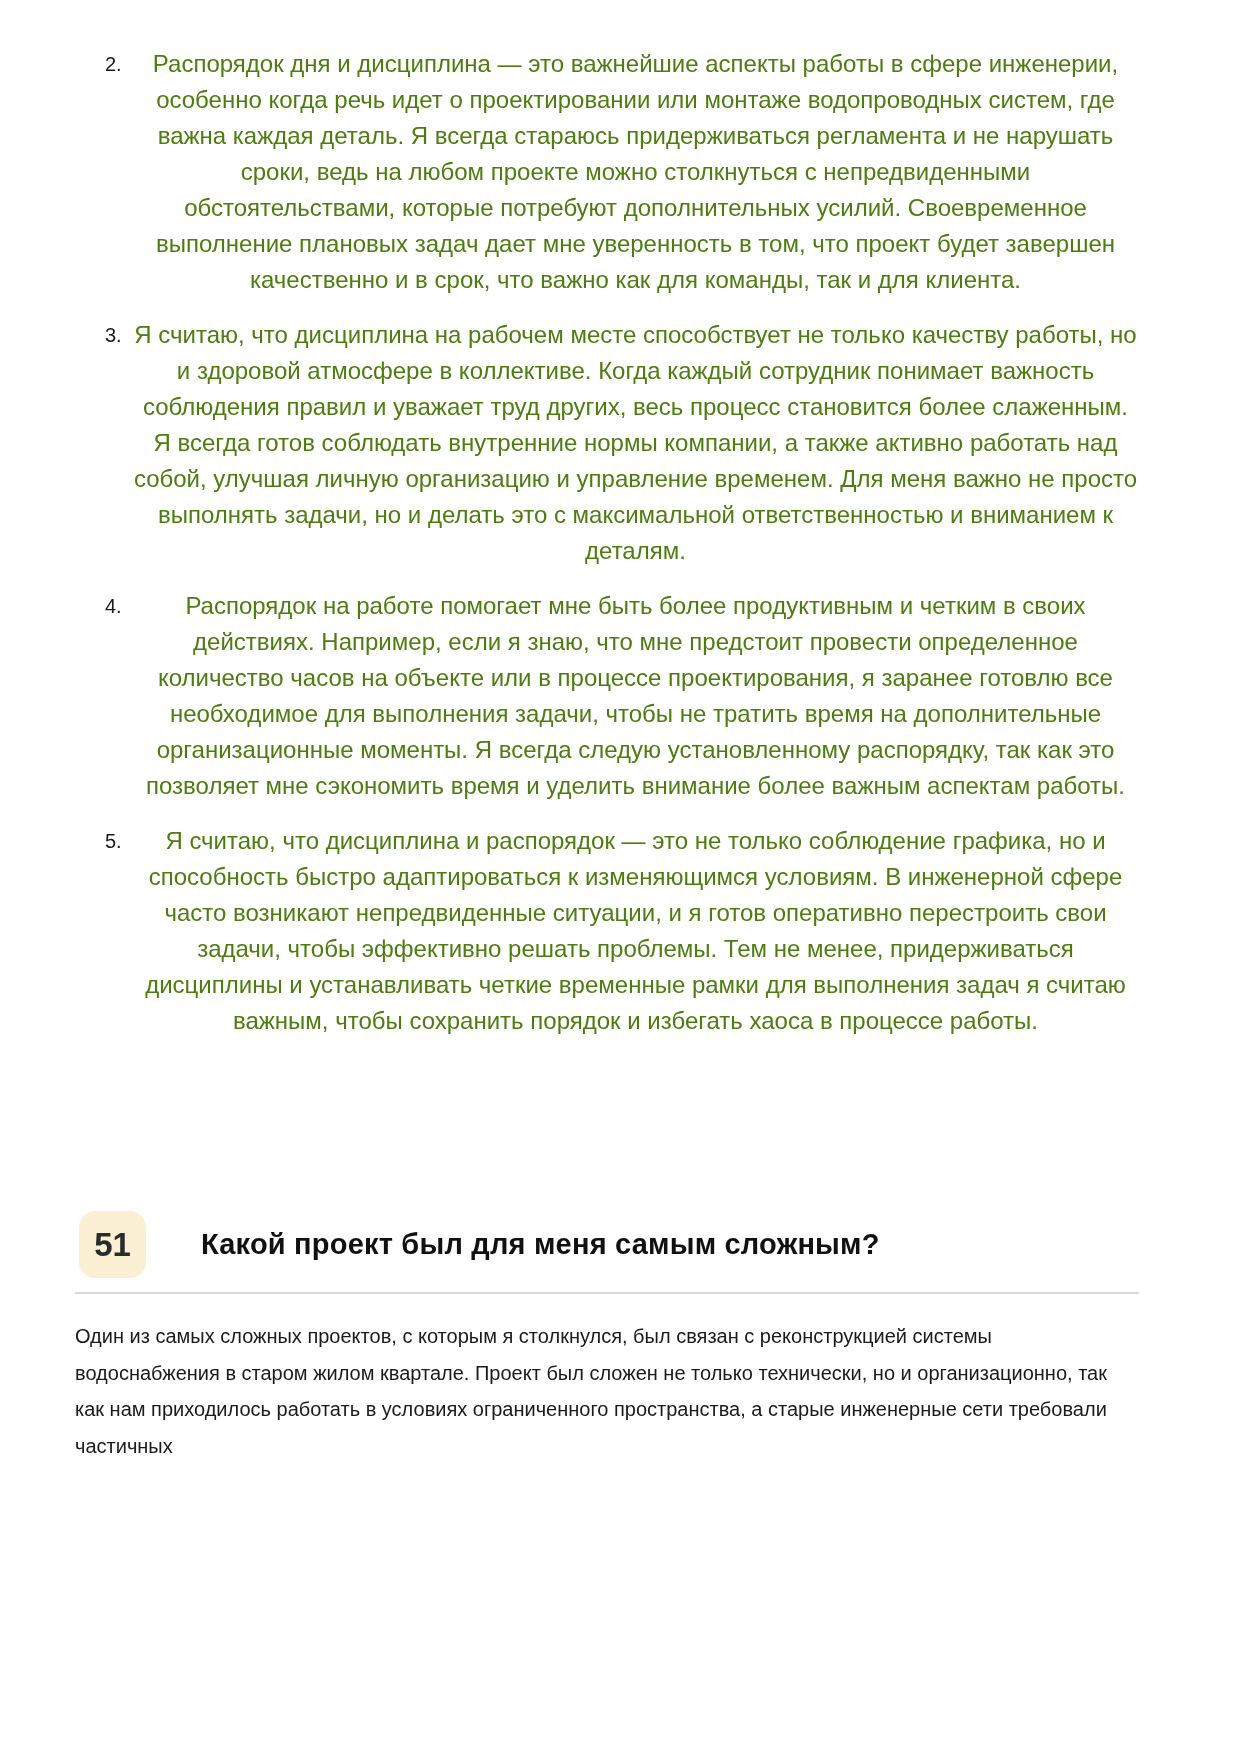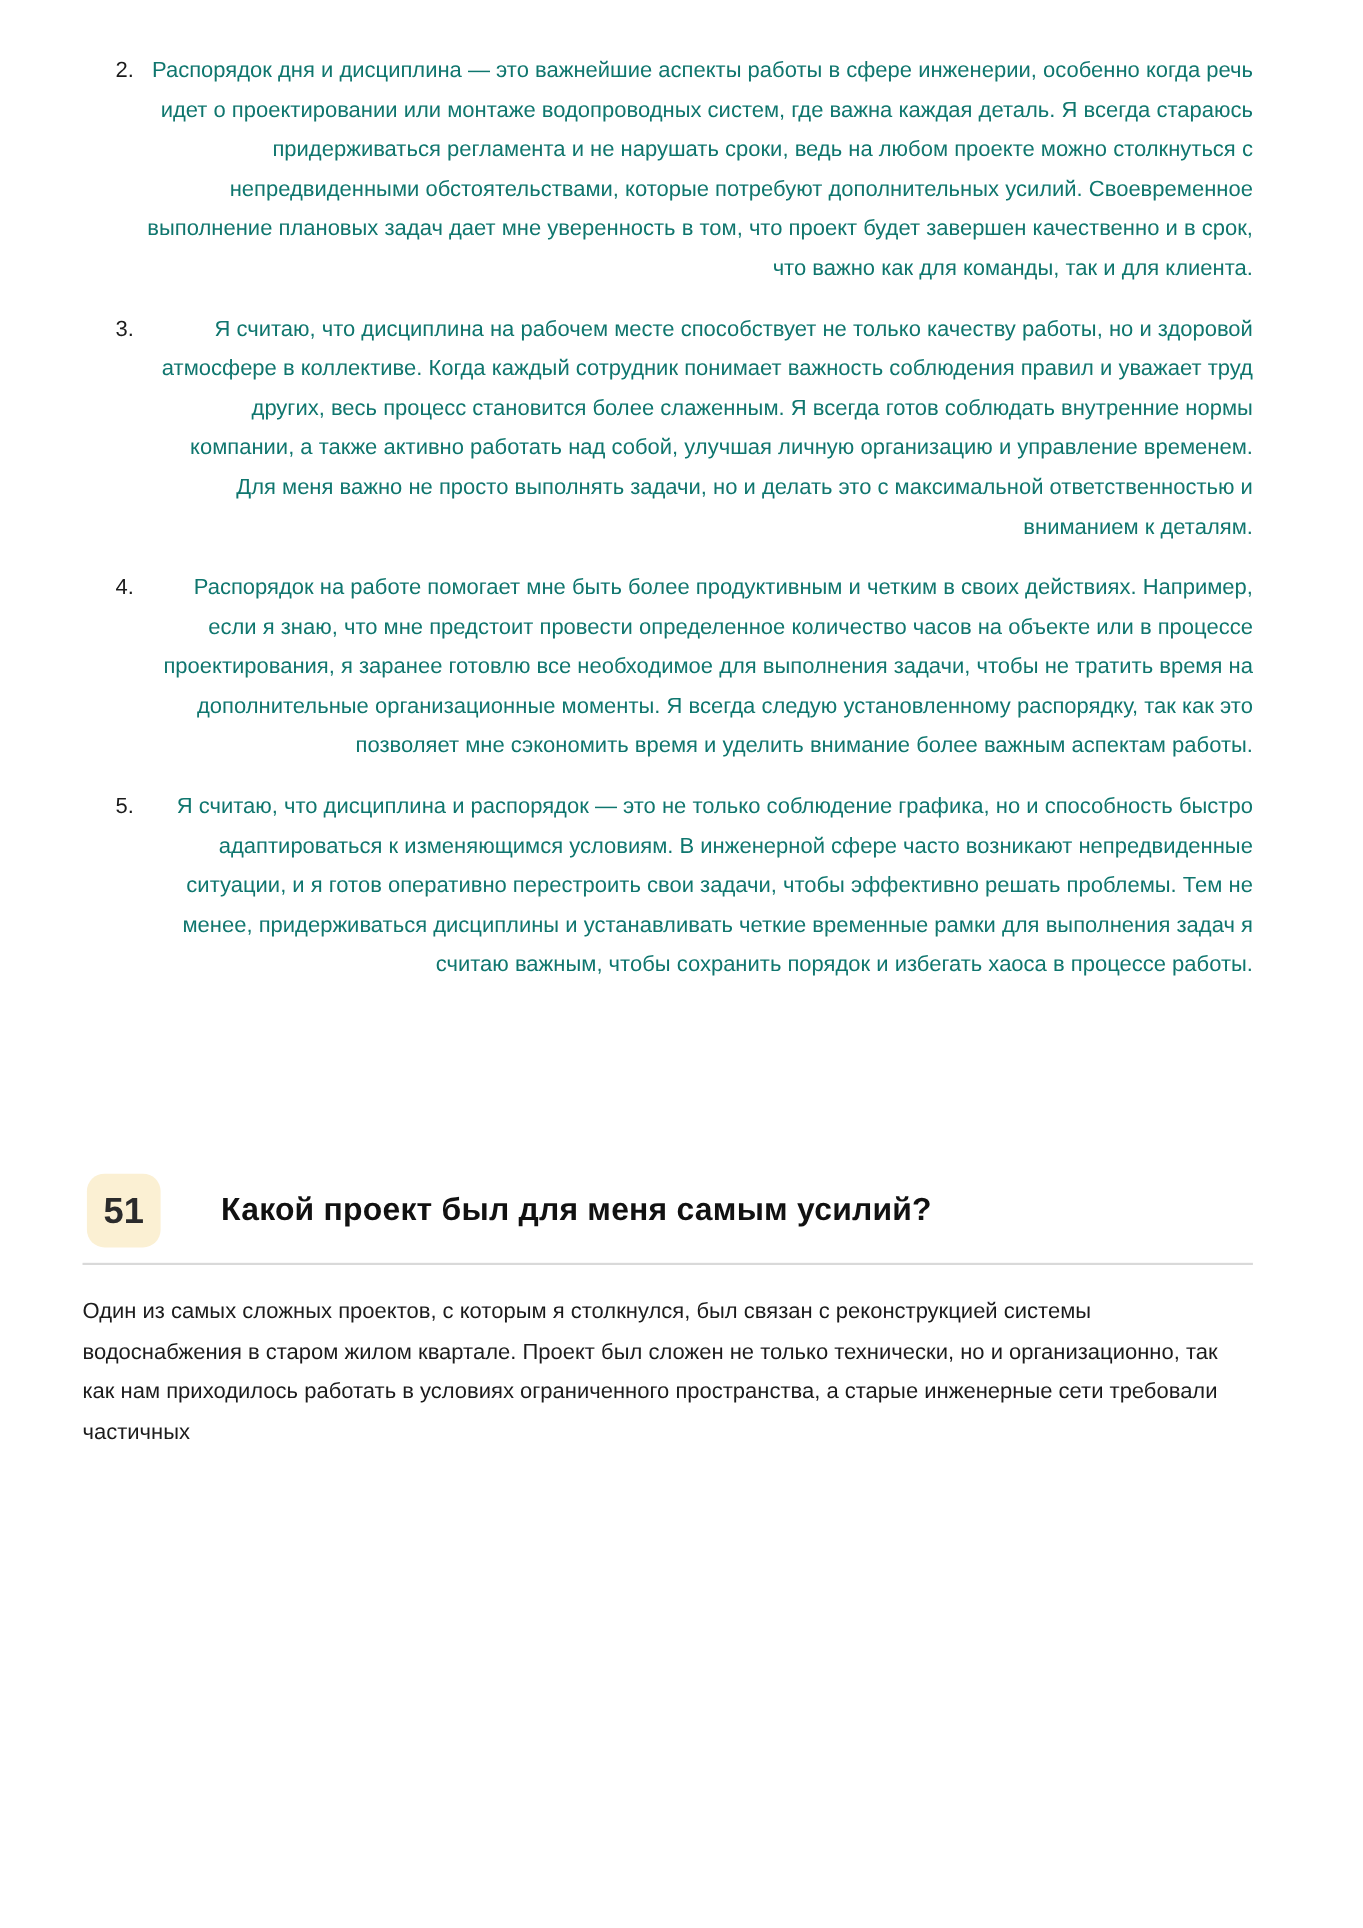--- a/index.html
+++ b/index.html
@@ -32,24 +32,24 @@
   .item-number {
     flex: 0 0 27px;
     font-size: 20px;
     line-height: 36px;
     color: #1b1b1b;
     text-align: left;
   }
 
   .item-text {
     flex: 1;
-    font-size: 20px;
+    font-size: 24px;
     line-height: 36px;
-    color: #0f766e;
-    text-align: right;
+    color: #4d7c0f;
+    text-align: center;
   }
 
   
   .section-heading {
     margin-top: 172px;
     display: flex;
     align-items: center;
   }
 
   .section-badge {
@@ -109,20 +109,20 @@
         <div class="item-text">Распорядок на работе помогает мне быть более продуктивным и четким в своих действиях. Например, если я знаю, что мне предстоит провести определенное количество часов на объекте или в процессе проектирования, я заранее готовлю все необходимое для выполнения задачи, чтобы не тратить время на дополнительные организационные моменты. Я всегда следую установленному распорядку, так как это позволяет мне сэкономить время и уделить внимание более важным аспектам работы.</div>
       </div>
       <div class="list-item">
         <div class="item-number">5.</div>
         <div class="item-text">Я считаю, что дисциплина и распорядок — это не только соблюдение графика, но и способность быстро адаптироваться к изменяющимся условиям. В инженерной сфере часто возникают непредвиденные ситуации, и я готов оперативно перестроить свои задачи, чтобы эффективно решать проблемы. Тем не менее, придерживаться дисциплины и устанавливать четкие временные рамки для выполнения задач я считаю важным, чтобы сохранить порядок и избегать хаоса в процессе работы.</div>
       </div>
     </div>
 
   <div class="section-heading">
     <div class="section-badge">51</div>
-    <h2 class="section-title">Какой проект был для меня самым усилий?</h2>
+    <h2 class="section-title">Какой проект был для меня самым сложным?</h2>
   </div>
 
   <hr class="section-divider">
 
   <p class="intro-paragraph">Один из самых сложных проектов, с которым я столкнулся, был связан с реконструкцией системы водоснабжения в старом жилом квартале. Проект был сложен не только технически, но и организационно, так как нам приходилось работать в условиях ограниченного пространства, а старые инженерные сети требовали частичных</p>
 
 </div>
 
 </body></html>

